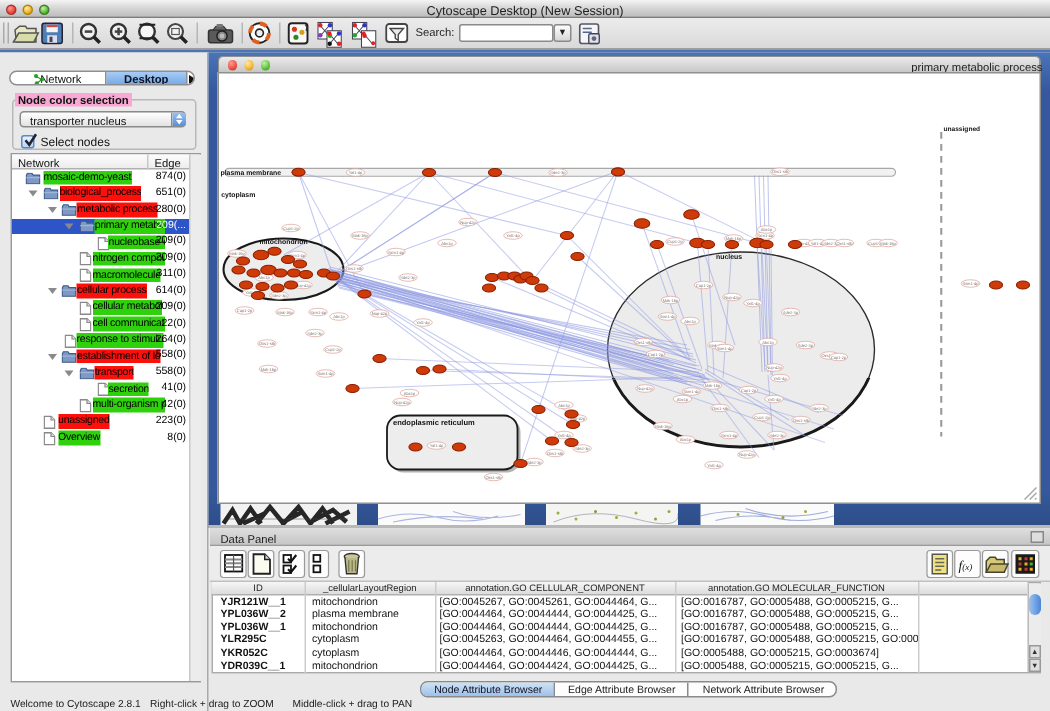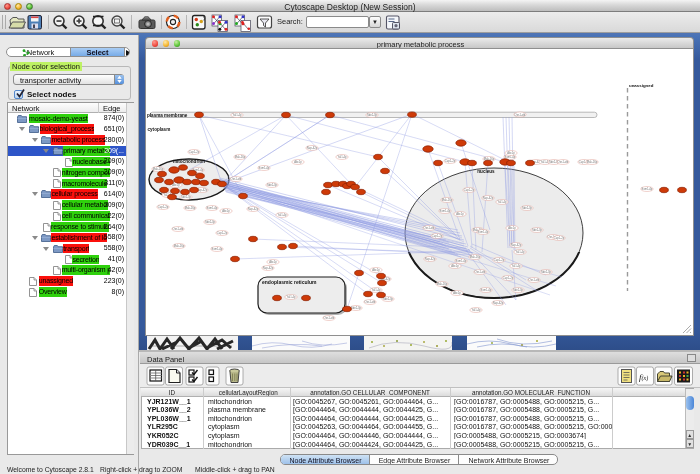--- a/index.html
+++ b/index.html
@@ -131,37 +131,37 @@
 <div class="abs" id="blueline"></div>
 <div class="abs" id="cp">
  <div class="abs" style="left:6px;top:11.5px;width:124px;height:10px;background:#fff;border:1px solid #8f8f8f;border-radius:5px;overflow:hidden;">
   <div class="abs" style="left:0;top:0;width:63px;height:10px;font-size:7.5px;color:#111;text-align:center;line-height:9px;">&nbsp;&nbsp;Network</div>
   <svg class="abs" style="left:15px;top:1px" width="8" height="8">
           <circle cx="2" cy="1.7" r="1.4" fill="#2a2"></circle>
           <circle cx="6" cy="4" r="1.4" fill="#2a2"></circle>
           <circle cx="2.5" cy="6.5" r="1.4" fill="#2a2"></circle>
           <path d="M2 2 l4 2 M6 4 l-3.5 2.5" stroke="#383" stroke-width="0.7"></path>
         </svg>
-  <div class="abs" style="left:63px;top:0;width:55px;height:10px;background:linear-gradient(#a8ccf4,#6ba3e4);border-left:1px solid #8f8f8f;border-right:1px solid #8f8f8f;font-size:7.5px;font-weight:bold;color:#112;text-align:center;line-height:9px;">Select</div>
+  <div class="abs" style="left:63px;top:0;width:55px;height:10px;background:linear-gradient(#a8ccf4,#6ba3e4);border-left:1px solid #8f8f8f;border-right:1px solid #8f8f8f;font-size:7.5px;font-weight:bold;color:#112;text-align:center;line-height:9px;">Desktop</div>
   <div class="abs" style="left:118.5px;top:2.5px;width:0;height:0;border-left:5px solid #111;border-top:3px solid transparent;border-bottom:3px solid transparent;"></div>
  </div>
  <div class="abs" style="left:8px;top:31px;width:123px;height:34px;border:1px solid #b8b8b8;border-radius:3px;"></div>
- <div class="abs" style="left:10px;top:27px;background:#bef264;padding:0 2px;font-size:7.5px;font-weight:normal;color:#111;">Node color selection</div>
+ <div class="abs" style="left:10px;top:27px;background:#f9a8d4;padding:0 2px;font-size:7.5px;font-weight:bold;color:#111;">Node color selection</div>
  <div class="abs" style="left:13px;top:38.5px;width:111px;height:11px;background:linear-gradient(#fff,#e2e2e2);border:1px solid #8a8a8a;border-radius:3px;">
-  <span class="abs" style="left:6px;top:1px;font-size:7.5px;color:#111;">transporter activity</span>
+  <span class="abs" style="left:6px;top:1px;font-size:7.5px;color:#111;">transporter nucleus</span>
   <span class="abs" style="left:100px;top:0;width:10px;height:9.5px;background:linear-gradient(#9cc2ee,#5590dc);border-left:1px solid #8a8a8a;border-radius:0 2px 2px 0;"></span>
   <svg class="abs" style="left:101px;top:0.5px" width="9" height="9">
           <path d="M4.5 0.8 l2.2 3 h-4.4 z M4.5 8 l2.2-3 h-4.4 z" fill="#fff"></path>
         </svg>
  </div>
  <div class="abs" style="left:14px;top:54.5px;width:9px;height:9px;background:linear-gradient(#eaf2fc,#bcd6f2);border:1px solid #5588cc;border-radius:2px;"></div>
  <svg class="abs" style="left:14.5px;top:52.5px" width="11" height="11">
         <path d="M2 5.5 l2.5 3 L9 1.5" fill="none" stroke="#223" stroke-width="1.7"></path>
       </svg>
- <div class="abs" style="left:27px;top:55px;font-size:8px;color:#111;font-weight:bold;">Select nodes</div>
+ <div class="abs" style="left:27px;top:55px;font-size:8px;color:#111;">Select nodes</div>
  <div class="abs" style="left:7px;top:67px;width:127px;height:353px;background:#fff;border:1px solid #999;"></div>
  <div class="abs" style="left:126px;top:68px;width:8px;height:351px;background:#ececec;border-left:1px solid #c8c8c8;"></div>
  <div class="abs" style="left:8px;top:68px;width:118px;height:10px;background:linear-gradient(#fdfdfd,#ececec);border-bottom:1px solid #b0b0b0;">
    <span class="abs" style="left:4px;top:1px;font-size:7.5px;color:#111;">Network</span>
    <span class="abs" style="left:95px;top:1px;font-size:7.5px;color:#111;">Edge</span>
    <span class="abs" style="left:90px;top:0;width:1px;height:10px;background:#c8c8c8;"></span>
  </div>
 <div class="trow" style="top:78.0px">
         <svg class="abs" style="left:8.9px;top:1.6px" width="10" height="8">
           <path d="M0.5 2 l0.8-1.5 h3 l0.8 1.2 h4.4 v5.8 h-9 z" fill="#7d99c4" stroke="#3c5a88" stroke-width="0.8"></path>
@@ -304,21 +304,21 @@
         <span class="tlab g" style="left:30.7px;max-width:71px">Overview</span>
         <span class="tcnt">8(0)</span>
       </div>
 </div>
 <div class="abs" id="MDI" style="left:139px;top:35px;width:561px;height:317px;background:linear-gradient(#4a74b8,#35599c 8%,#35599c 92%,#2d4d88);">
  <div class="abs" style="left:6px;top:2px;width:549px;height:299px;">
   <div class="abs" style="left:0;top:0;width:549px;height:11px;background:linear-gradient(#ebebeb,#c7c7c7);border:1px solid #8f8f8f;border-bottom:0;border-radius:4px 4px 0 0;">
    <div class="tl" style="left:5.5px;top:2px;background:radial-gradient(circle at 35% 30%,#ff9a90,#ee4c40 60%,#b3261e);"></div>
    <div class="tl" style="left:16.7px;top:2px;background:radial-gradient(circle at 35% 30%,#ffe9a8,#f5b52e 60%,#c07e12);"></div>
    <div class="tl" style="left:27.9px;top:2px;background:radial-gradient(circle at 35% 30%,#c5f0a0,#5bc438 60%,#2e8418);"></div>
-   <div class="abs" style="left:0;top:1.5px;width:549px;text-align:center;font-size:7.5px;color:#222;">primary metabolic process</div>
+   <div class="abs" style="left:0;top:1.5px;width:549px;text-align:right;font-size:7.5px;color:#222;">primary metabolic process</div>
   </div>
   <div class="abs" style="left:0;top:11px;width:549px;height:288px;background:#fff;border:1px solid #8f8f8f;"></div>
   <svg class="abs" style="left:1px;top:13px" width="547" height="284" viewBox="0 0 547 284">
           <rect x="4" y="62.2" width="447" height="5.3" rx="2.6" fill="#f1f1f1" stroke="#a8a8a8" stroke-width="0.8"></rect>
           <ellipse cx="43" cy="129.5" rx="40" ry="20.5" fill="#ededed" stroke="#1a1a1a" stroke-width="1.4"></ellipse>
           <ellipse cx="348" cy="183" rx="89" ry="65" fill="#ececec" stroke="#2a2a2a" stroke-width="0.9"></ellipse>
           <clipPath id="ncl">
             <rect x="259" y="202" width="178" height="48"></rect>
           </clipPath>
           <ellipse cx="348" cy="183" rx="89" ry="65" fill="none" stroke="#1a1a1a" stroke-width="2" clip-path="url(#ncl)"></ellipse>

